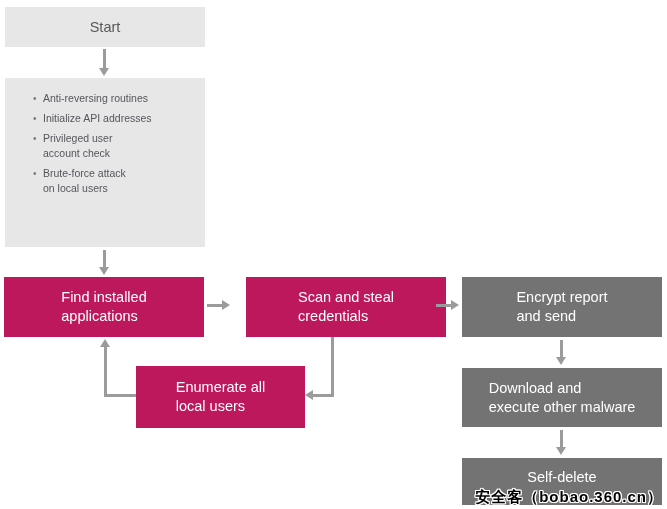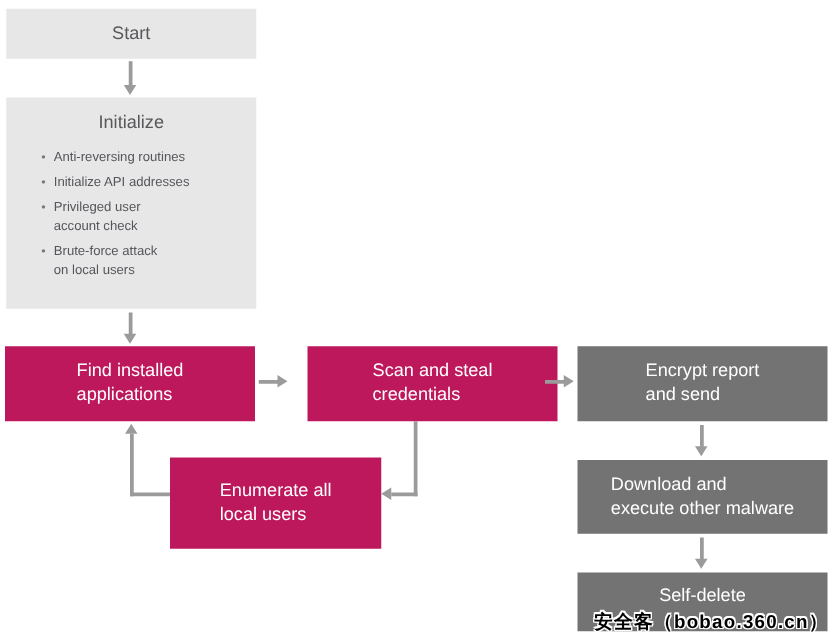--- a/index.html
+++ b/index.html
@@ -95,21 +95,20 @@
 <div class="canvas">
 
   <div class="node neutral" style="left:5px; top:7px; width:200px; height:40px;">
     <span class="lbl">Start</span>
   </div>
 
   <div class="vline" style="left:103px; top:49px; height:20px;"></div>
   <div class="ah down" style="left:99px; top:68px;"></div>
 
   <div class="init-box" style="left:5px; top:78px; width:200px; height:169px;">
-    <div class="init-title">Initialize</div>
     <ul class="init-list">
       <li>Anti-reversing routines</li>
       <li>Initialize API addresses</li>
       <li>Privileged user
 account check</li>
       <li>Brute-force attack
 on local users</li>
     </ul>
   </div>
 
@@ -138,21 +137,21 @@
   </div>
 
   <div class="vline" style="left:331px; top:337px; height:60px;"></div>
   <div class="hline" style="left:313px; top:394px; width:21px;"></div>
   <div class="ah left" style="left:305px; top:390px;"></div>
 
   <div class="hline" style="left:104px; top:394px; width:32px;"></div>
   <div class="vline" style="left:104px; top:347px; height:50px;"></div>
   <div class="ah up" style="left:100px; top:339px;"></div>
 
-  <div class="node red" style="left:136px; top:366px; width:169px; height:73px;">
+  <div class="node red" style="left:136px; top:366px; width:169px; height:62px;">
     <span class="lbl">Enumerate all
 local users</span>
   </div>
 
   <div class="vline" style="left:560px; top:340px; height:18px;"></div>
   <div class="ah down" style="left:556px; top:357px;"></div>
 
   <div class="node gray" style="left:462px; top:368px; width:200px; height:59px;">
     <span class="lbl">Download and
 execute other malware</span>

